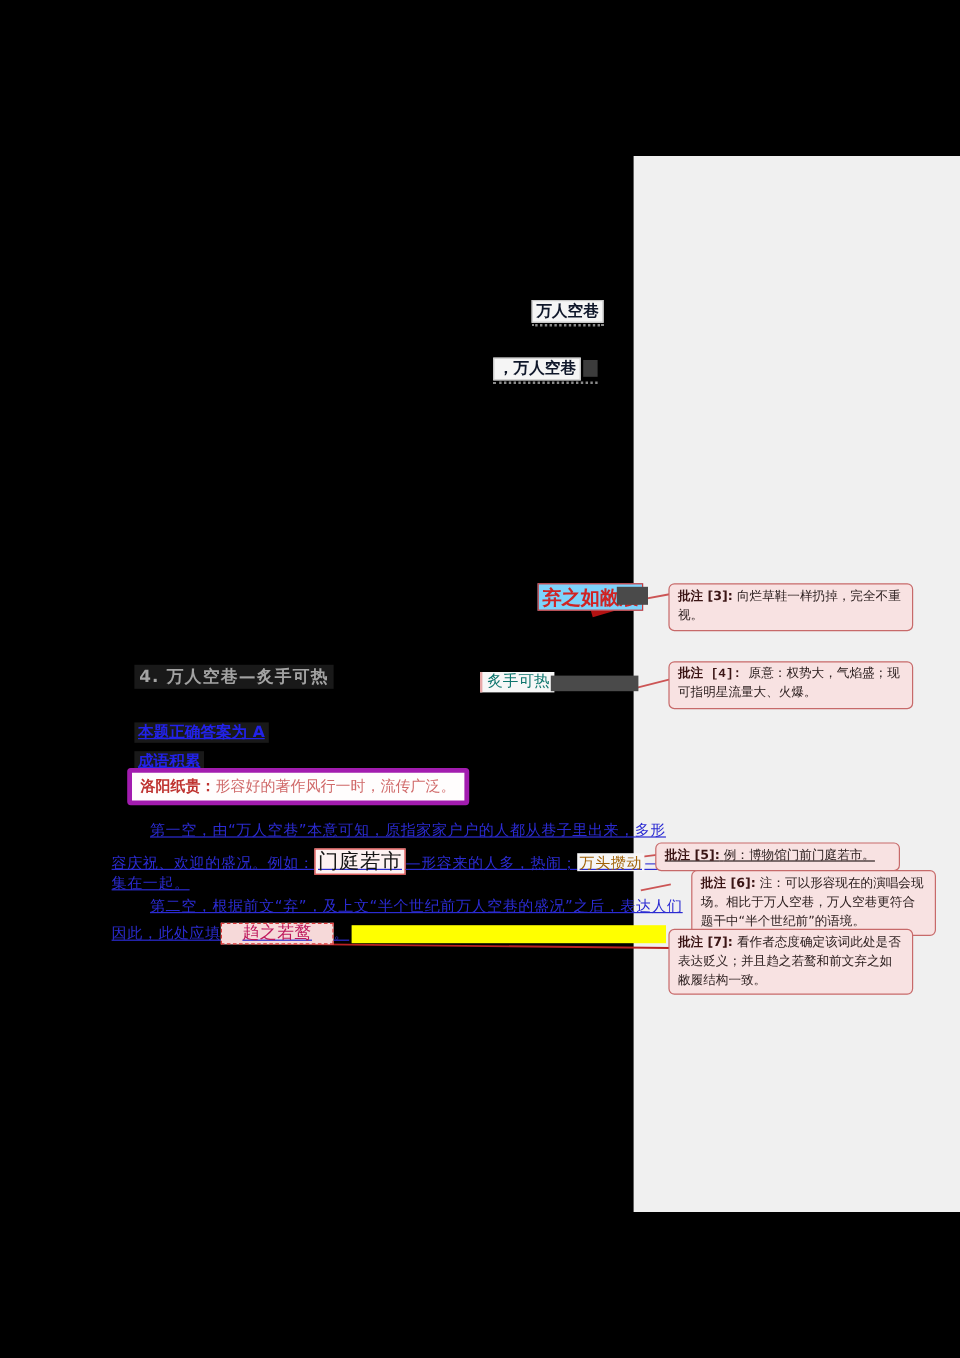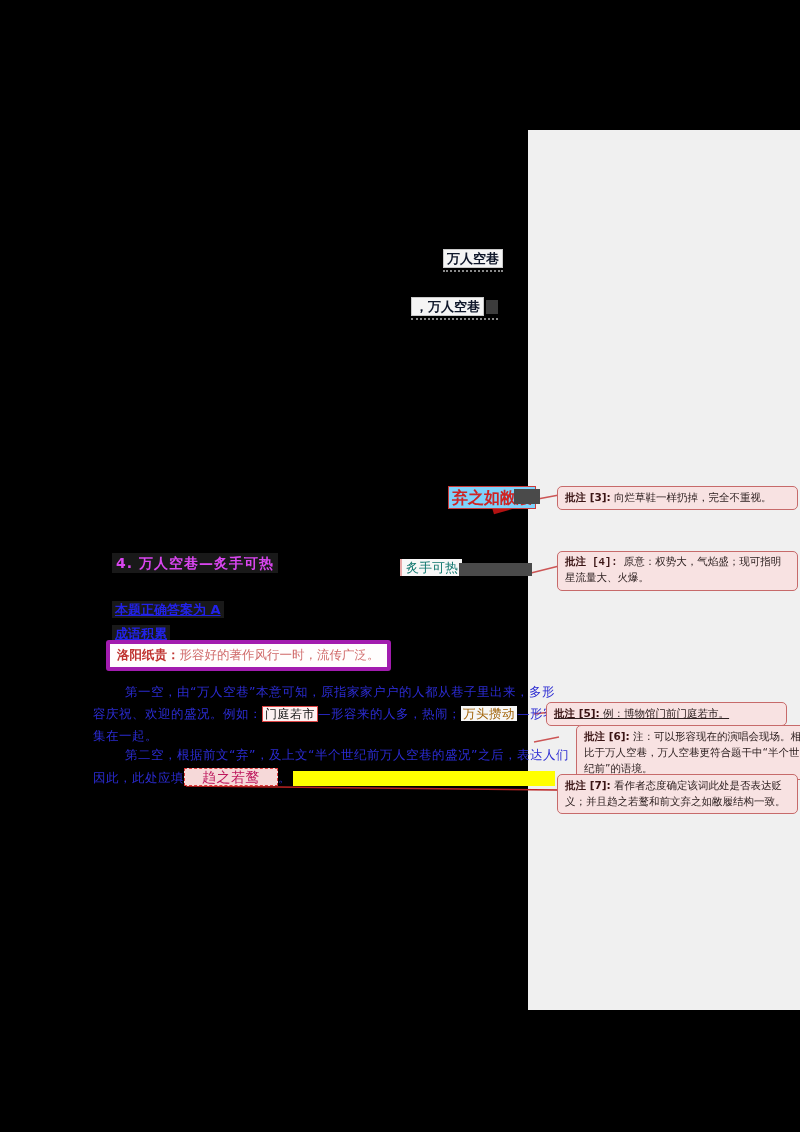--- a/index.html
+++ b/index.html
@@ -19,21 +19,21 @@
   }
   .comment-box {
     position:absolute;
     background:#f8e2e2;
     border:1px solid #c76a6a;
     border-radius:5px;
     padding:3px 7px;
     font-size:10.5px;
     line-height:1.5;
     color:#2d2020;
-    width:241px;
+    width:204px;
   }
   .comment-box b { color:#3a1414; }
 
   
   .hl-white {
     background:#f5f5f5; color:#0f172a; font-weight:bold;
     font-size:13px; padding:1px 3px;
     border:1px solid #c9c9c9;
   }
   .dotted-under { border-bottom:2px dotted #8a8a8a; padding-bottom:2px; }
@@ -44,43 +44,43 @@
   }
   .term-hot {
     background:#f7f7f7; color:#0f766e;
     font-size:13px; padding:1px 4px;
     border-left:2px solid #e8a8a8;
   }
   .redact-sm { display:inline-block; width:12px; height:14px; background:#3c3c3c; vertical-align:middle; margin-left:2px; }
   .redact-box { position:absolute; background:#4a4a4a; }
 
   .blue-heading {
-    color:#d946ef; font-weight:bold; font-size:14px;
+    color:#a3a3a3; font-weight:bold; font-size:14px;
     background:#191919; padding:2px 4px; letter-spacing:1px;
   }
   .blue-sub {
     color:#2222e8; font-weight:bold; font-size:13px;
     background:#191919; padding:1px 3px;
     text-decoration:underline;
   }
 
   .idiom-box {
     position:absolute; left:106px; top:640px;
     background:#fffdfd; border:4px solid #a21caf; border-radius:3px;
     padding:3px 7px; font-size:12.5px; white-space:nowrap;
   }
   .idiom-box .term { color:#bf3330; font-weight:bold; }
   .idiom-box .def  { color:#d06a6a; }
 
   .analysis {
-    color:#2b2bd2; font-size:12.5px; white-space:nowrap; letter-spacing:0.5px;
+    color:#2b2bd2; font-size:12.5px; white-space:nowrap; letter-spacing:0.5px;text-decoration:underline;
   }
   .hl-idiom-market {
     background:#fdf2f2; color:#151515; border:1px solid #dd4444;
-    padding:0 2px; font-size:12px;
+    padding:0 2px; font-size:17px;
   }
   .hl-idiom-heads {
     background:#f6f6f6; color:#a16207; padding:0 2px; font-size:12.5px;
   }
   .hl-idiom-flock {
     background:#f6d9d9; color:#be185d; border:1px dashed #dd3a3a;
     padding:0 17px; font-size:14px;
   }
   .yellow-bar {
     display:inline-block; width:262px; height:15px;

